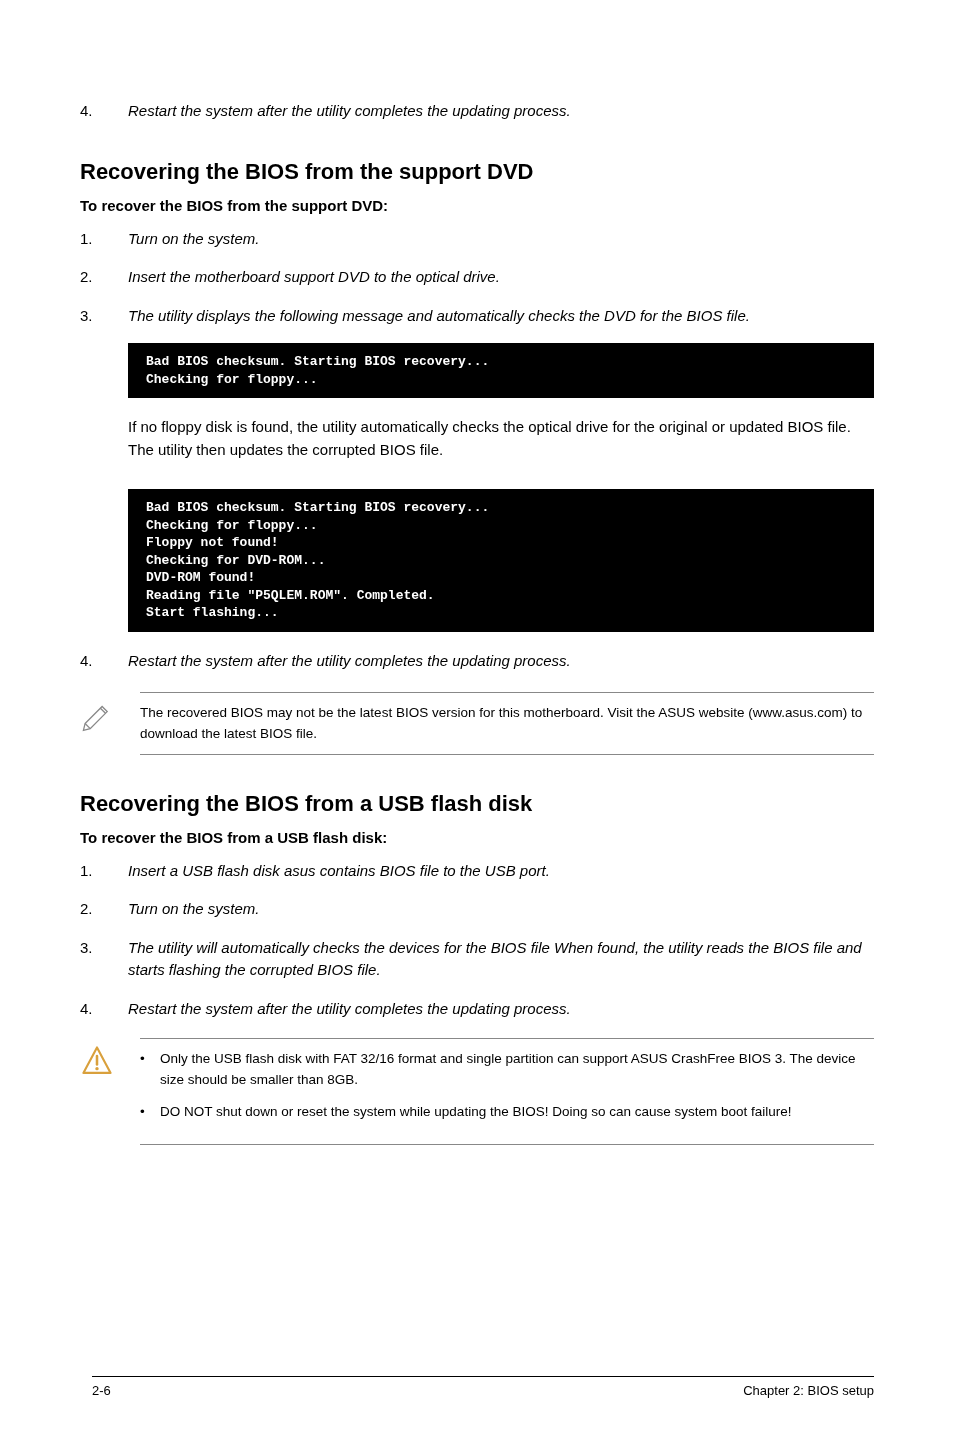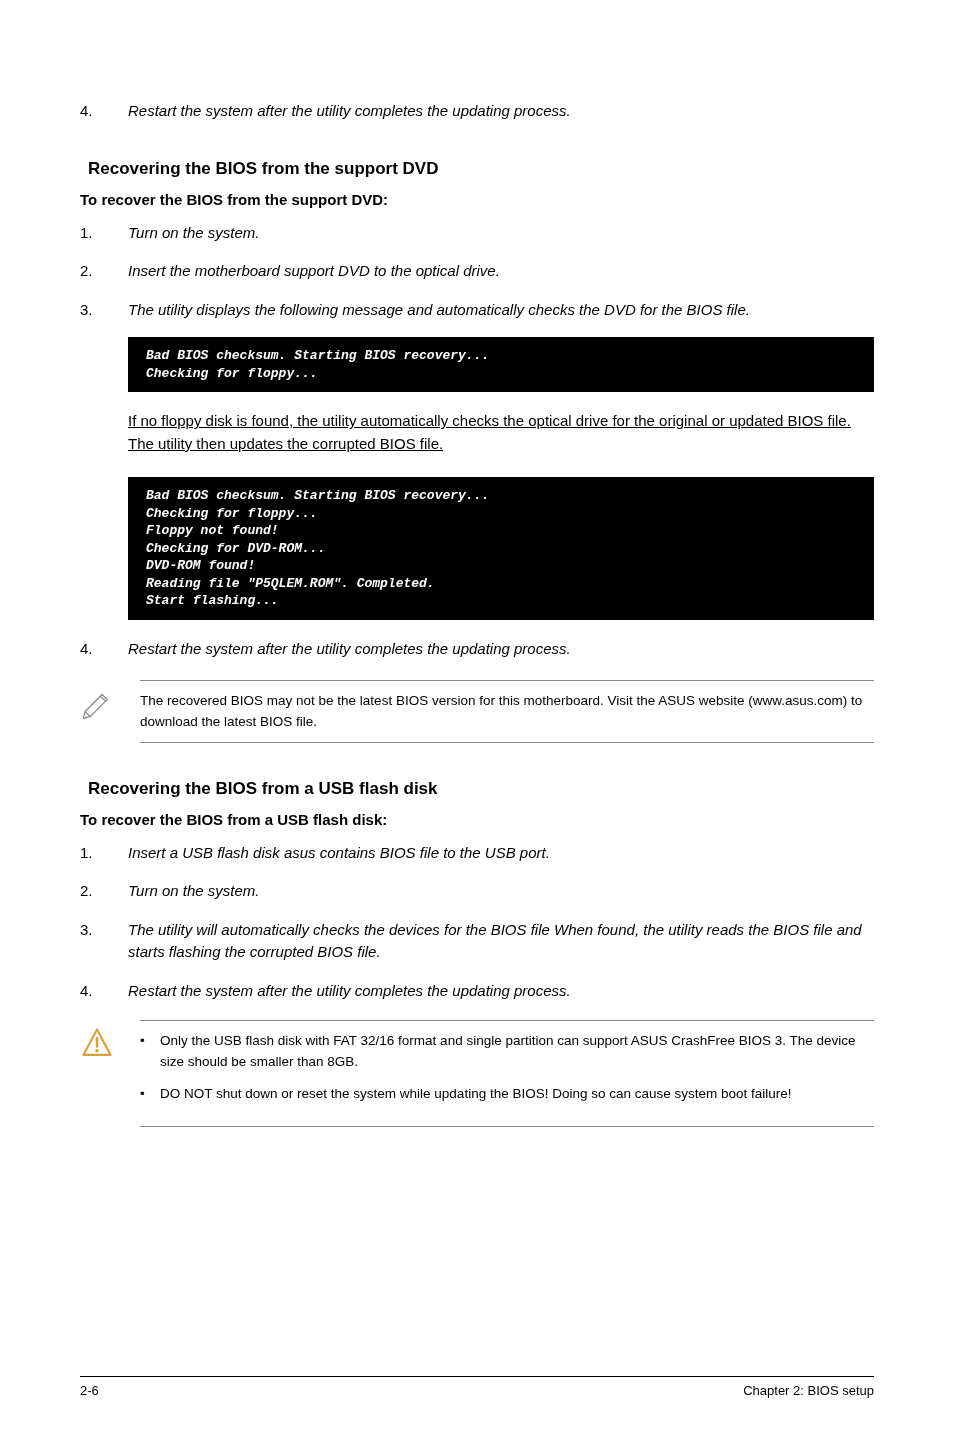--- a/index.html
+++ b/index.html
@@ -24,49 +24,46 @@
     }
     .step-num {
       width: 48px;
       flex-shrink: 0;
     }
     .step-text {
       flex: 1;
       font-style: italic;
     }
     h3 {
-      font-size: 17px;
+      font-size: 22px;
       font-weight: bold;
       margin-top: 36px;
       margin-bottom: 12px;
-      margin-left: 8px;
     }
     .intro {
       font-size: 15px;
       margin-bottom: 14px;
       font-weight: bold;
     }
     .terminal {
       background: #000;
       color: #fff;
       font-family: "Courier New", monospace;
       font-size: 13px;
       font-weight: bold;
       padding: 10px 18px;
       margin: 14px 0 18px 48px;
       line-height: 1.35;
       white-space: pre;
-      font-style: italic;
     }
     .indented-text {
       margin-left: 48px;
       font-size: 15px;
       line-height: 1.5;
-      margin-bottom: 22px;
-      text-decoration: underline;
+      margin-bottom: 28px;
     }
     .note-box {
       display: flex;
       align-items: flex-start;
       margin: 20px 0 24px 0;
     }
     .note-icon {
       width: 60px;
       flex-shrink: 0;
       padding-top: 6px;
@@ -104,21 +101,21 @@
     .bullet-marker {
       width: 20px;
       flex-shrink: 0;
     }
     .bullet-text {
       flex: 1;
     }
     .footer {
       position: absolute;
       bottom: 40px;
-      left: 80px;
+      left: 92px;
       right: 80px;
       border-top: 1px solid #000;
       padding-top: 6px;
       font-size: 13px;
       display: flex;
       justify-content: space-between;
     }
     svg.pencil-icon {
       width: 34px;
       height: 34px;

